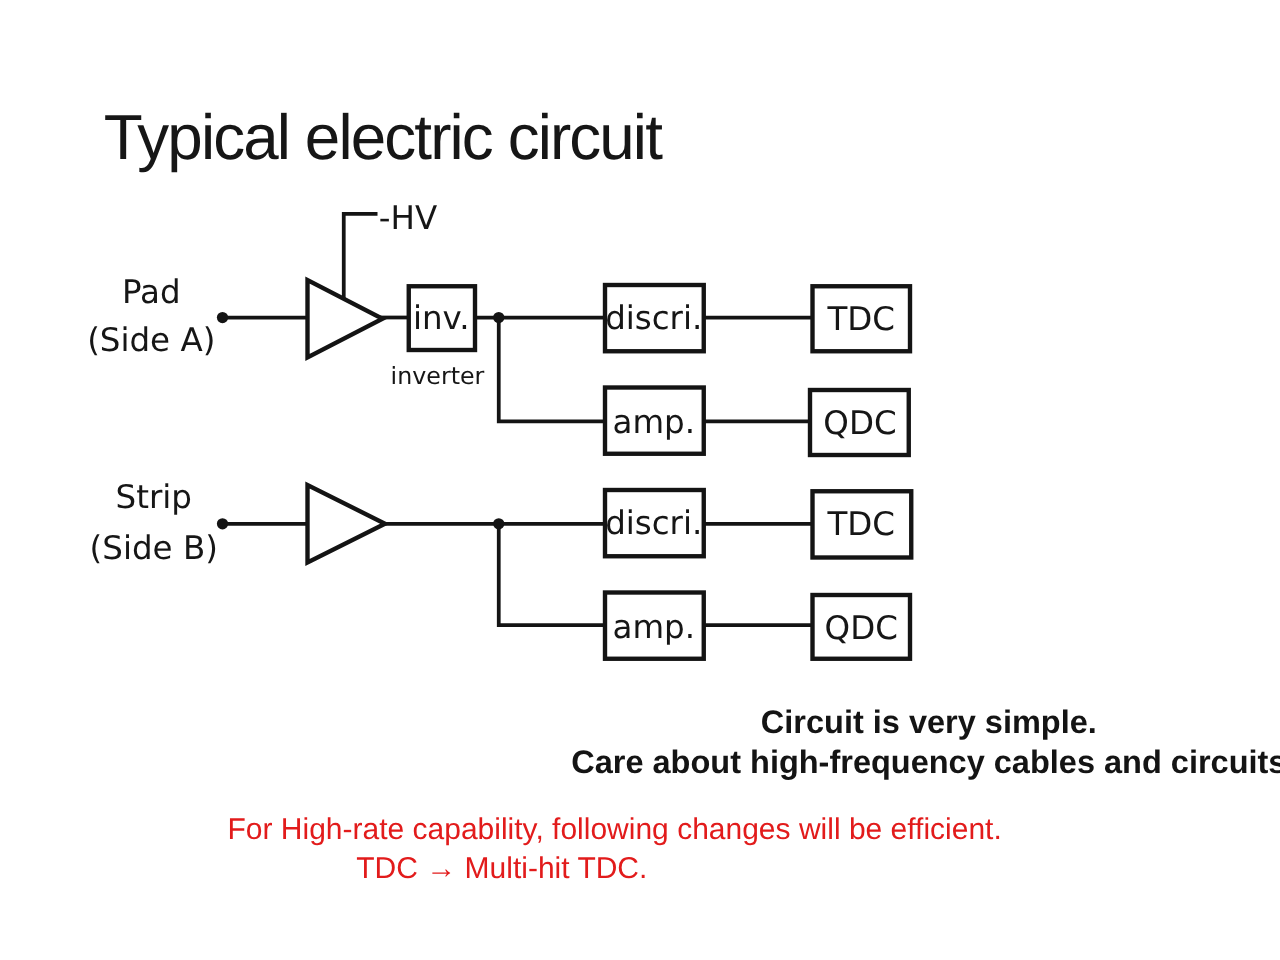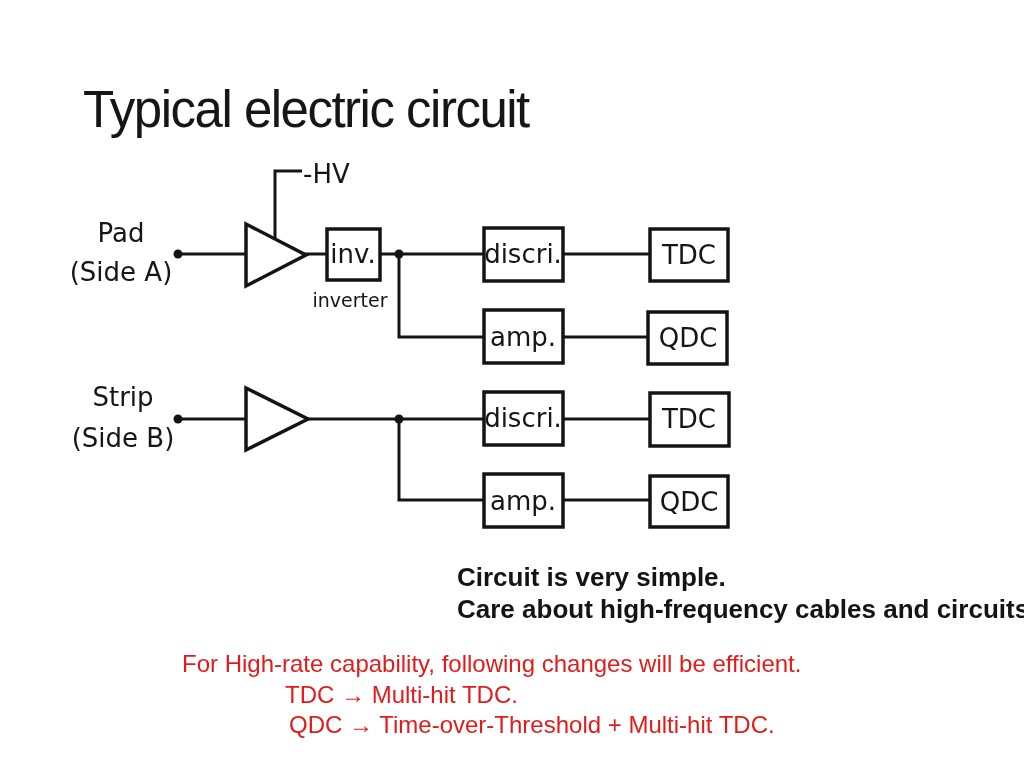--- a/index.html
+++ b/index.html
@@ -7,20 +7,21 @@
     padding: 0;
     background: #ffffff;
   }
   .slide {
     position: relative;
     width: 1024px;
     height: 768px;
     background: #ffffff;
     overflow: hidden;
     font-family: "Liberation Sans", sans-serif;
+    text-align: center;
   }
   .slide-title {
     position: absolute;
     left: 83px;
     top: 82px;
     font-size: 51px;
     font-weight: 400;
     letter-spacing: -1.5px;
     color: #161616;
     line-height: 1.1;
@@ -147,15 +148,14 @@
     </g>
   </svg>
 
   <div class="note-bold">
     <div>Circuit is very simple.</div>
     <div>Care about high-frequency cables and circuits</div>
   </div>
 
   <div class="note-red" id="red2" style="color: rgb(226, 27, 27);">TDC → Multi-hit TDC.</div>
   <div class="note-red" id="red1" style="color: rgb(226, 27, 27);">For High-rate capability, following changes will be efficient.</div>
-  <div class="note-red" id="red3" style="color: rgb(226, 27, 27);">QDC → Time-over-Threshold + Multi-hit TDC.</div>
 
 </div>
 
 </body></html>

